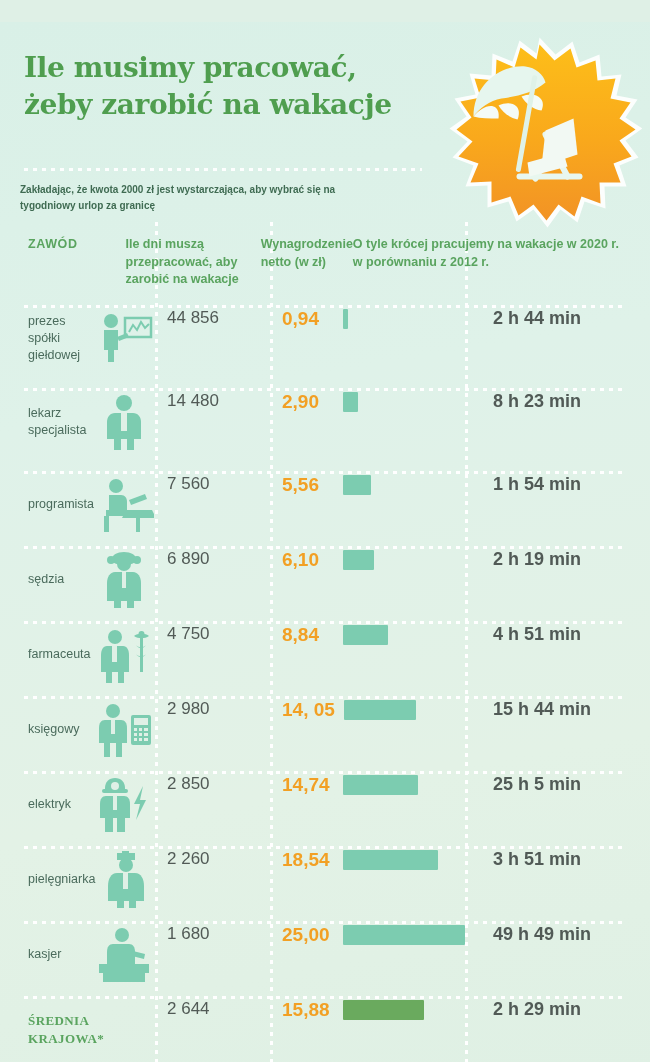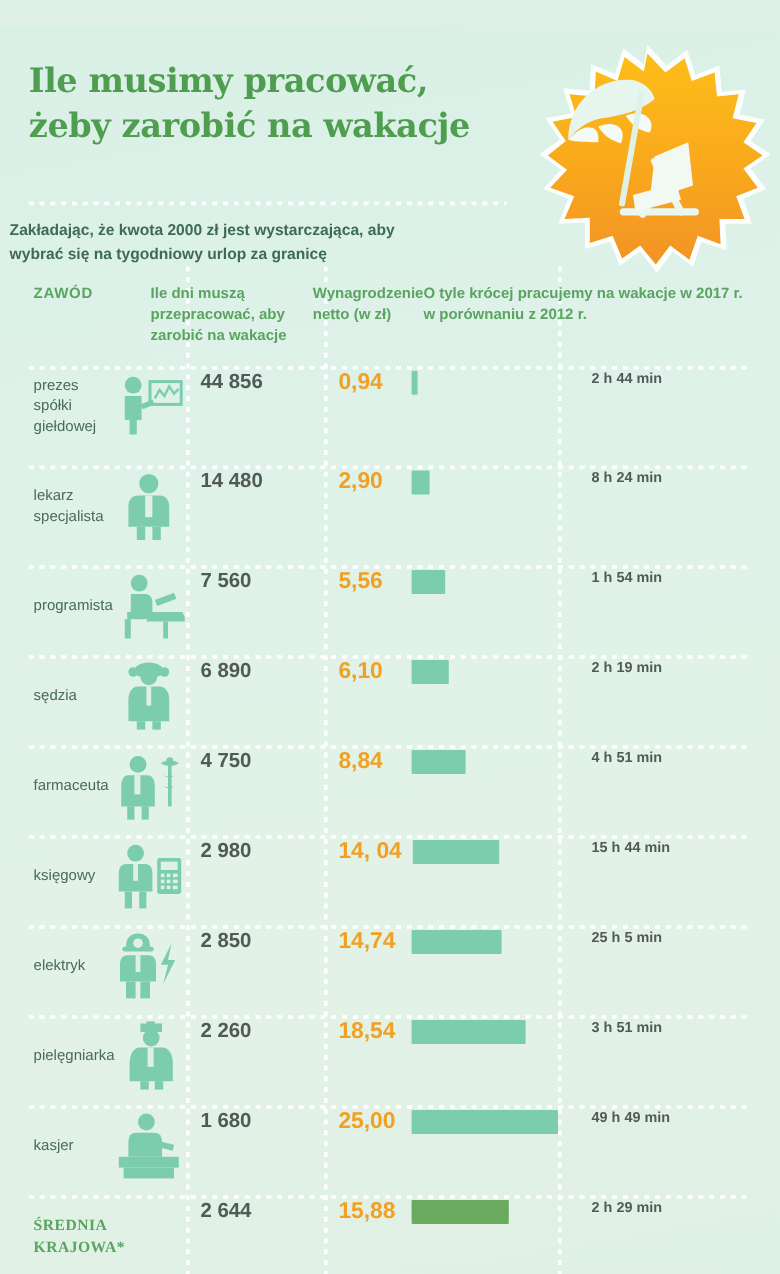--- a/index.html
+++ b/index.html
@@ -26,22 +26,22 @@
     margin:0;max-width:400px;
   }
   .title .l2{display:block;}
   .title-rule{
     position:absolute;left:24px;top:146px;width:398px;height:3px;
     background-image:linear-gradient(to right,#ffffff 0 4px,transparent 4px 9px);
     background-size:9px 3px;background-repeat:repeat-x;
     opacity:.95;
   }
   .subtitle{
-    margin:0;position:absolute;left:8px;top:160px;
-    font-size:13px;line-height:1.55;color:#3f6b52;font-weight:bold;
+    margin:0;position:absolute;left:20px;top:160px;
+    font-size:10px;line-height:1.55;color:#3f6b52;font-weight:bold;
     max-width:360px;
   }
 
   
   .sun-badge{position:absolute;right:8px;top:12px;width:205px;height:205px;}
   .sun-badge svg{display:block;width:100%;height:100%;}
 
   
   .table{position:relative;margin:0 24px;}
   .colrules{position:absolute;inset:0;pointer-events:none;}
@@ -61,25 +61,25 @@
   .th-zawod{width:131px;letter-spacing:.6px;padding-left:4px;box-sizing:border-box;}
   .th-wyn{width:115px;padding-left:12px;box-sizing:border-box;}
   .th-dni{width:195px;padding-left:12px;box-sizing:border-box;}
 
   .row{display:flex;align-items:flex-start;position:relative;z-index:2;height:72px;}
   .row.tall{height:80px;}
   .c-job{width:131px;display:flex;align-items:center;box-sizing:border-box;padding-left:4px;}
   .c-job .jobname{font-size:12.5px;color:#4a6b5c;line-height:1.35;flex:1;}
   .c-job .jobicon{width:62px;height:62px;flex:0 0 62px;display:flex;align-items:center;justify-content:center;}
   .c-job .jobicon svg{display:block;}
-  .c-pay{width:115px;box-sizing:border-box;padding-left:12px;font-size:17px;font-weight:bold;color:#515a56;}
+  .c-pay{width:115px;box-sizing:border-box;padding-left:12px;font-size:17px;font-weight:normal;color:#515a56;}
   .c-days{width:195px;box-sizing:border-box;padding-left:12px;display:flex;align-items:center;gap:9px;}
   .c-days .num{font-size:19px;font-weight:bold;color:#f2a024;min-width:52px;}
   .c-days .bar{height:20px;background:#7cccb0;border-radius:1px;}
-  .c-short{width:161px;box-sizing:border-box;padding-left:28px;font-size:12px;font-weight:bold;color:#515a56;}
+  .c-short{width:161px;box-sizing:border-box;padding-left:28px;font-size:18px;font-weight:bold;color:#515a56;}
 
   .row.avg .c-job .jobname{color:#5aa45f;font-weight:bold;font-size:13px;letter-spacing:.4px;font-family:Liberation Serif, serif;}
   .row.avg .c-days .bar{background:#6aaa5e;}
 </style>
 </head>
 <body>
 
 <div class="page">
 
   <div class="header">
@@ -129,21 +129,21 @@
     <div class="colrules">
       <div class="colrule" style="left:131px;"></div>
       <div class="colrule" style="left:246px;"></div>
       <div class="colrule" style="left:441px;"></div>
     </div>
 
     <div class="thead">
       <div class="th th-zawod">ZAWÓD</div>
       <div class="th th-dni">Ile dni muszą przepracować, aby zarobić na wakacje</div>
       <div class="th th-wyn">Wynagrodzenie netto (w zł)</div>
-      <div class="th th-krocej">O tyle krócej pracujemy na wakacje w 2017 r. w porównaniu z 2012 r.</div>
+      <div class="th th-krocej">O tyle krócej pracujemy na wakacje w 2020 r. w porównaniu z 2012 r.</div>
     </div>
 
     <div class="rowrule"></div>
     <div id="rows">
         <div class="row tall">
           <div class="c-job">
             <span class="jobname">prezes spółki giełdowej</span>
             <span class="jobicon">
               <svg width="58" height="58" viewBox="0 0 58 58" fill="#7cccb0">
                 <circle cx="16" cy="11" r="7"></circle>
@@ -173,21 +173,21 @@
                 <rect x="19" y="46" width="7" height="11"></rect>
                 <rect x="32" y="46" width="7" height="11"></rect>
               </svg>
             </span>
           </div>
           <div class="c-pay">14 480</div>
           <div class="c-days">
             <span class="num">2,90</span>
             <span class="bar" style="width:15px"></span>
           </div>
-          <div class="c-short">8 h 24 min</div>
+          <div class="c-short">8 h 23 min</div>
         </div>
         <div class="rowrule"></div>
         <div class="row">
           <div class="c-job">
             <span class="jobname">programista</span>
             <span class="jobicon">
               <svg width="58" height="58" viewBox="0 0 58 58" fill="#7cccb0">
                 <circle cx="20" cy="10" r="7"></circle>
                 <path d="M13 19h12c4 0 6 3 6 7v8H13z"></path>
                 <path d="M10 34h22v6H10z"></path>
@@ -277,21 +277,21 @@
                   <rect x="49" y="32" width="4" height="3"></rect>
                   <rect x="39" y="37" width="3" height="3"></rect>
                   <rect x="44" y="37" width="3" height="3"></rect>
                   <rect x="49" y="37" width="4" height="3"></rect>
                 </g>
               </svg>
             </span>
           </div>
           <div class="c-pay">2 980</div>
           <div class="c-days">
-            <span class="num">14, 04</span>
+            <span class="num">14, 05</span>
             <span class="bar" style="width:72px"></span>
           </div>
           <div class="c-short">15 h 44 min</div>
         </div>
         <div class="rowrule"></div>
         <div class="row">
           <div class="c-job">
             <span class="jobname">elektryk</span>
             <span class="jobicon">
               <svg width="58" height="58" viewBox="0 0 58 58" fill="#7cccb0">

